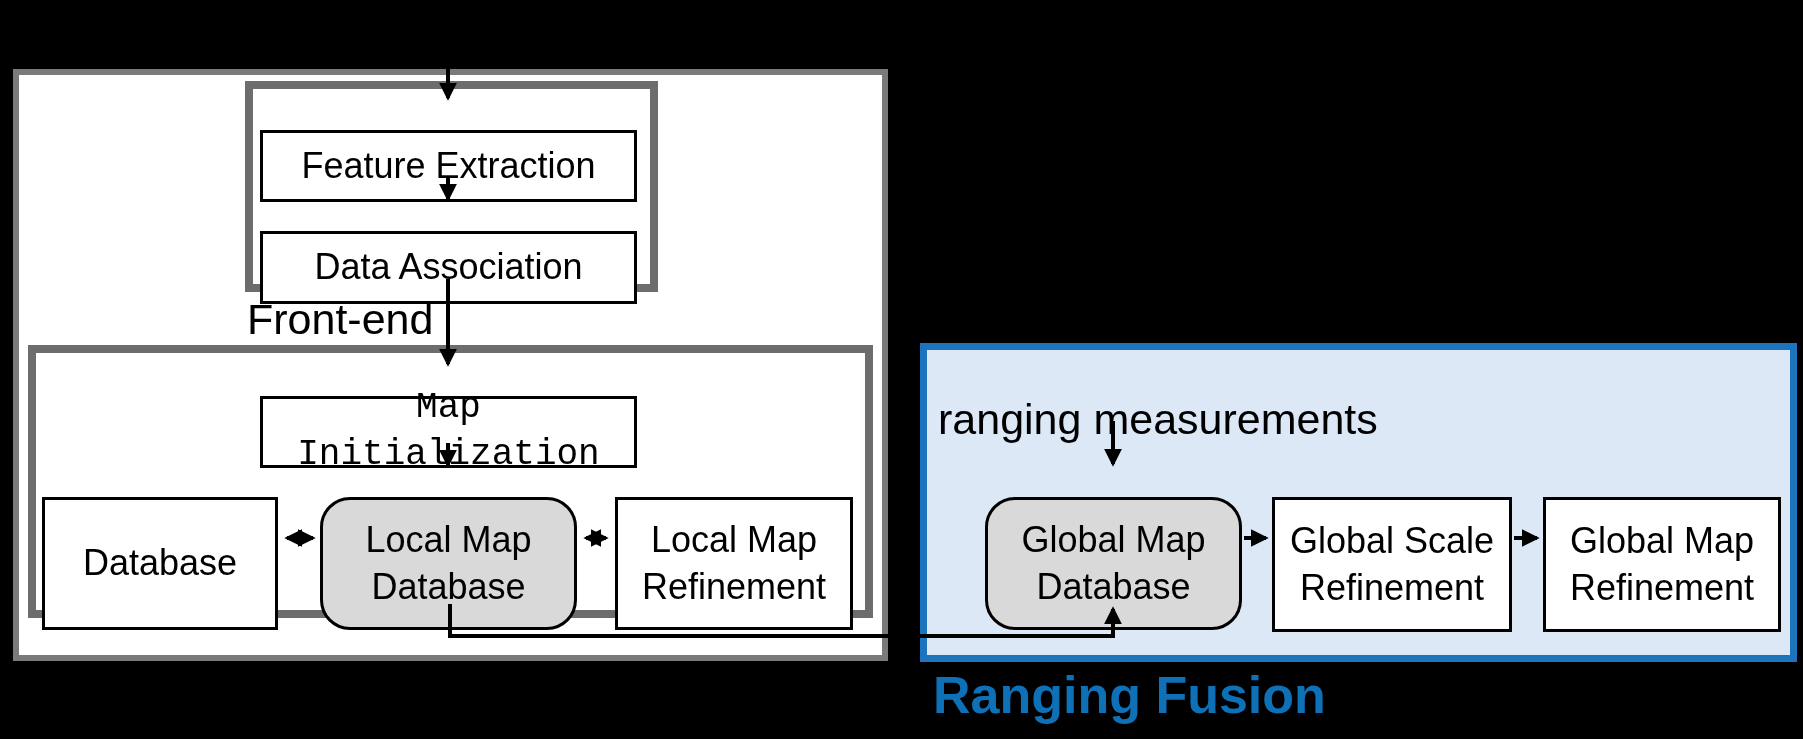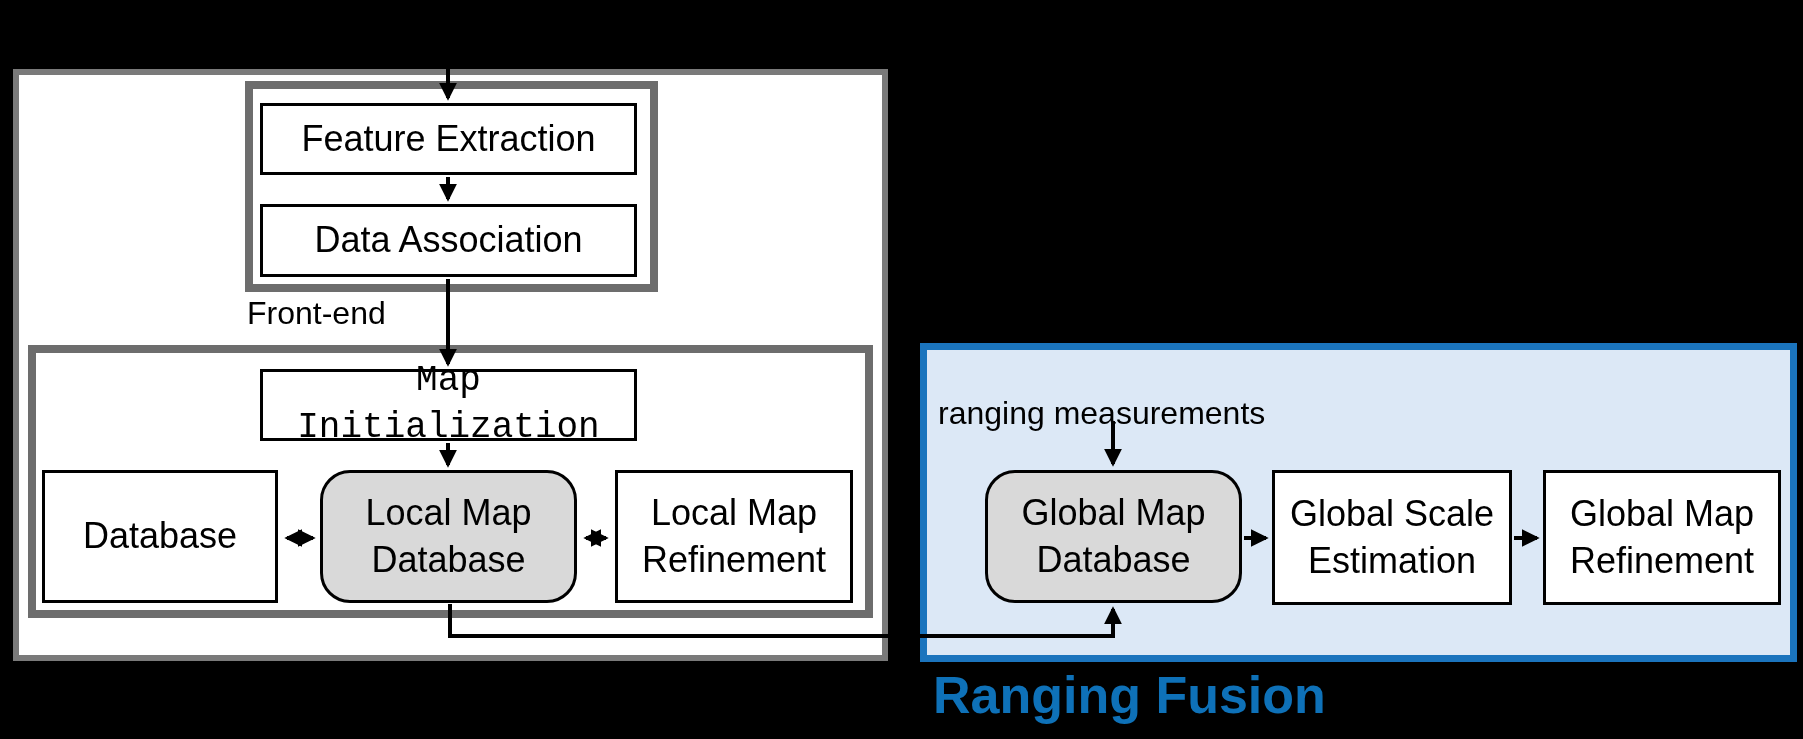--- a/index.html
+++ b/index.html
@@ -25,34 +25,35 @@
   .node{
     position:absolute;
     box-sizing:border-box;
     background:#ffffff;
     border:3px solid #000000;
     display:flex;align-items:center;justify-content:center;
     text-align:center;
     font-size:36px;color:#000;
     line-height:1.3;
     white-space:pre-line;
+    margin-top:27px;
   }
   .node.db{
     background:#d9d9d9;
     border-radius:30px;
   }
   .panel-blue{
     position:absolute;
     box-sizing:border-box;
     background:#dce8f6;
     border:7px solid #1b74bd;
   }
   .side-label{
     position:absolute;
-    font-size:32px;color:#000;
+    font-size:43px;color:#000;
     white-space:nowrap;
   }
   .rf-label{
     position:absolute;
     font-size:52px;font-weight:bold;
     color:#0e71b8;
     white-space:nowrap;
   }
   .wires{
     position:absolute;left:0;top:0;
@@ -100,21 +101,21 @@
 
   <div class="panel-blue" style="left:920px;top:343px;width:877px;height:319px;"></div>
   <div class="side-label" style="left:938px;top:395px;">ranging measurements</div>
 
   <div class="node db" style="left:985px;top:470px;width:257px;height:133px;">
     <span>Global Map
 Database</span>
   </div>
   <div class="node" style="left:1272px;top:470px;width:240px;height:135px;">
     <span>Global Scale
-Estimation</span>
+Refinement</span>
   </div>
   <div class="node" style="left:1543px;top:470px;width:238px;height:135px;">
     <span>Global Map
 Refinement</span>
   </div>
 
   <div class="rf-label" style="left:933px;top:665px;">Ranging Fusion</div>
 
   <svg class="wires" viewBox="0 0 1803 739" xmlns="http://www.w3.org/2000/svg">
     <defs>

